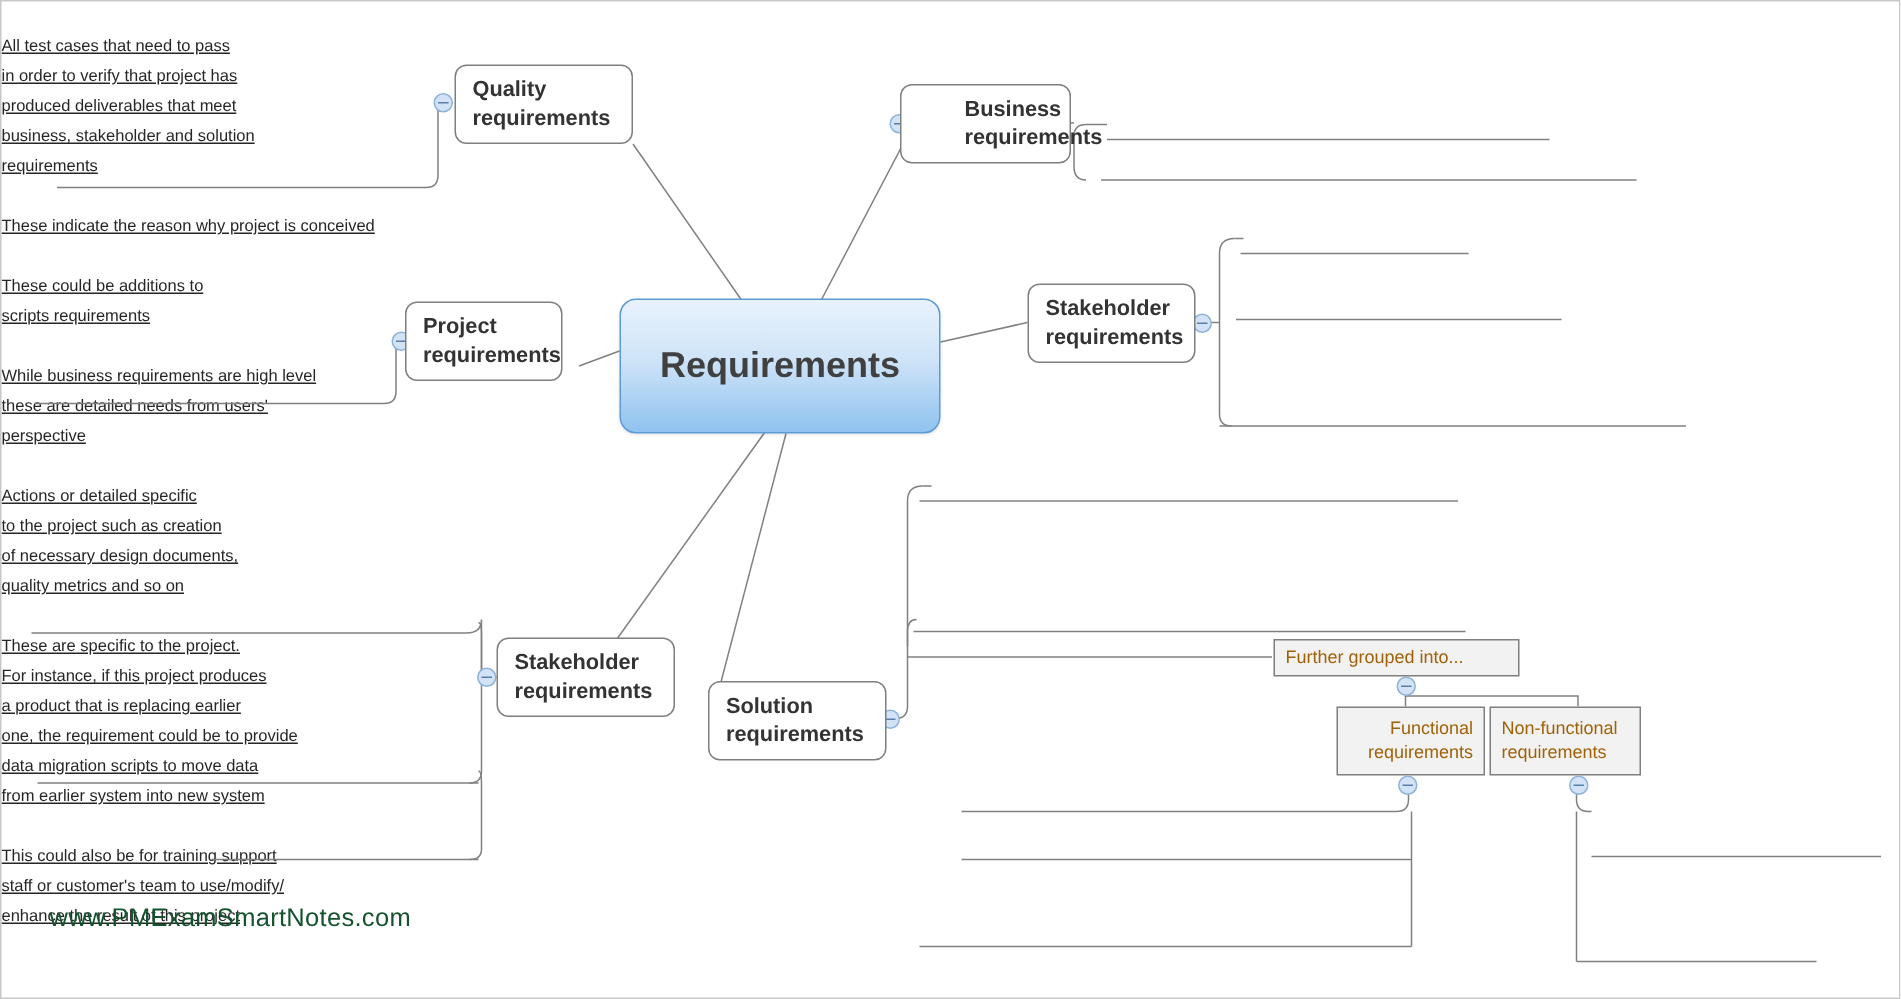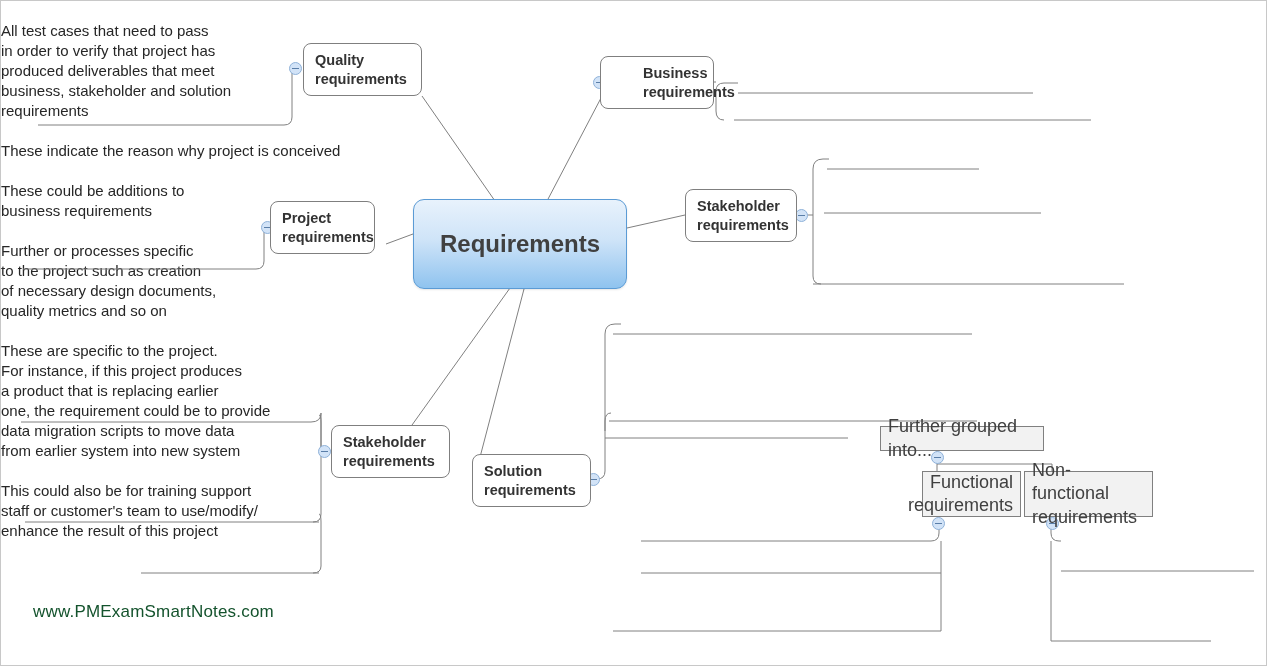--- a/index.html
+++ b/index.html
@@ -62,36 +62,36 @@
     display: flex;
     flex-direction: column;
     justify-content: center;
     padding: 6px 11px;
   }
 
   
   .grey-node {
     background: #f2f2f2;
     border: 1px solid #808080;
-    color: #404040;
-    font-size: 18px;
+    color: #a16207;
+    font-size: 12px;
     line-height: 1.3;
     display: flex;
     flex-direction: column;
     justify-content: center;
     padding: 4px 7px;
-    margin-left: 31px;
   }
 
   
   .note {
     color: #262626;
-    font-size: 15px;
+    font-size: 11px;
     line-height: 20px;
     white-space: pre-line;
+    text-decoration: underline;
   }
 
   
   .collapse {
     position: absolute;
     width: 13px;
     height: 13px;
     border-radius: 50%;
     background: #d2e3f7;
     border: 1px solid #8fb2d9;
@@ -233,47 +233,52 @@
 
   <div class="node grey-node" style="left:848px; top:425px; width:164px; height:25px; padding-top:2px; padding-bottom:2px;">
     <span>Further grouped into...</span>
   </div>
 
   <div class="node grey-node" style="left:890px; top:470px; width:99px; height:46px;align-items:flex-end;">
     <span>Functional</span>
     <span>requirements</span>
   </div>
 
-  <div class="node grey-node" style="left:992px; top:470px; width:129px; height:46px;">
+  <div class="node grey-node" style="left:992px; top:470px; width:101px; height:46px;">
     <span>Non-functional</span>
     <span>requirements</span>
   </div>
 
   <div class="note" style="left:37px;  top:18px;  width:290px;">
     <span>All test cases that need to pass
 in order to verify that project has
 produced deliverables that meet
 business, stakeholder and solution
 requirements</span>
   </div>
 
 
   <div class="note" style="left:736px; top:96px;  width:370px;">
     <span>These indicate the reason why project is conceived</span>
   </div>
 
 
   <div class="note" style="left:826px; top:174px; width:230px;">
     <span>These could be additions to
-business requirements</span>
-  </div>
-
+scripts requirements</span>
+  </div>
+
+  <div class="note" style="left:824px; top:221px; width:310px;">
+    <span>While business requirements are high level
+these are detailed needs from users'
+perspective</span>
+  </div>
 
   <div class="note" style="left:24px;  top:186px; width:240px;">
-    <span>Further or processes specific
+    <span>Actions or detailed specific
 to the project such as creation
 of necessary design documents,
 quality metrics and so on</span>
   </div>
 
   <div class="note" style="left:24px;  top:331px; width:300px;">
     <span>These are specific to the project.
 For instance, if this project produces
 a product that is replacing earlier
 one, the requirement could be to provide

